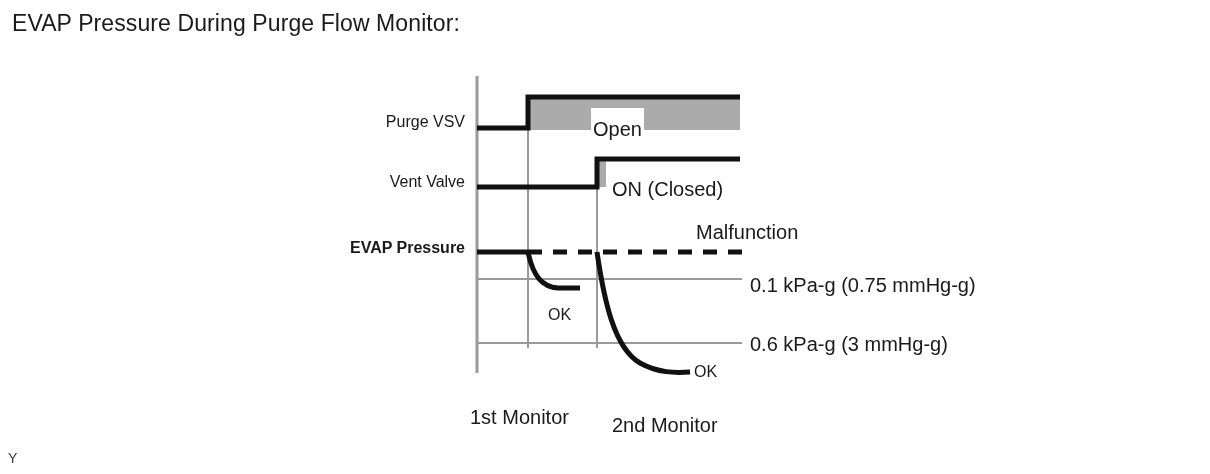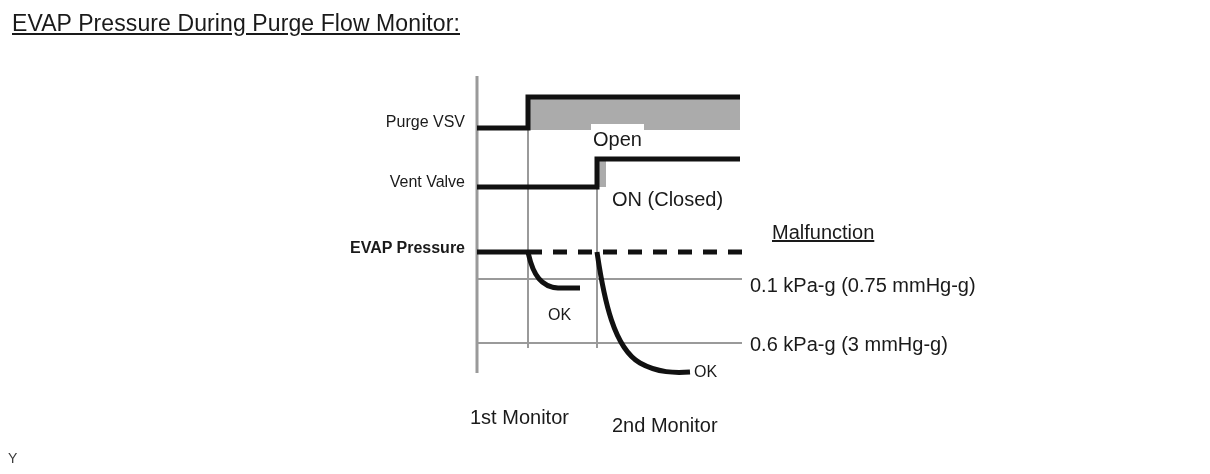--- a/index.html
+++ b/index.html
@@ -16,21 +16,20 @@
     overflow: hidden;
   }
   #page-title {
     position: absolute;
     left: 12px;
     top: 10px;
     font-size: 23px;
     letter-spacing: 0.1px;
     white-space: nowrap;
     color: #1a1a1a;
-    text-decoration: underline;
   }
   #diagram {
     position: absolute;
     left: 0;
     top: 0;
     width: 1210px;
     height: 474px;
   }
   .axis-label {
     position: absolute;
@@ -40,22 +39,21 @@
   }
   .row-label {
     text-align: right;
   }
   .state-label {
     position: absolute;
     font-size: 20px;
     white-space: nowrap;
     color: #1a1a1a;
     background: #ffffff;
-    padding: 4px 2px;
-    margin-top: 16px;
+    padding: 10px 2px;
   }
   .threshold-label {
     position: absolute;
     font-size: 20px;
     white-space: nowrap;
     color: #1a1a1a;
   }
   .ok-label {
     position: absolute;
     font-size: 16px;
@@ -109,21 +107,21 @@
 
 </svg>
 
 <div class="axis-label row-label" style="left:330px; top:113px; width:135px;">Purge VSV</div>
 <div class="axis-label row-label" style="left:330px; top:173px; width:135px;text-align:right;">Vent Valve</div>
 <div class="axis-label row-label" style="left:285px; top:239px; width:180px;font-weight:bold;">EVAP Pressure</div>
 
 <div class="state-label" style="left:591px; top:108px;">Open</div>
 <div class="state-label" style="left:610px; top:168px; background:transparent;">ON (Closed)</div>
 
-<div class="threshold-label" style="left:772px; top:221px;text-decoration:underline;">Malfunction</div>
+<div class="threshold-label" style="left:696px; top:221px;">Malfunction</div>
 <div class="threshold-label" style="left:750px; top:274px;text-align:right;">0.1 kPa-g (0.75 mmHg-g)</div>
 <div class="threshold-label" style="left:750px; top:333px;">0.6 kPa-g (3 mmHg-g)</div>
 
 <div class="ok-label" style="left:548px; top:306px;">OK</div>
 <div class="ok-label" style="left:694px; top:363px;">OK</div>
 
 <div class="monitor-label" style="left:470px; top:406px;">1st Monitor</div>
 <div class="monitor-label" style="left:612px; top:414px;">2nd Monitor</div>
 
 <div id="corner-mark">Y</div>

